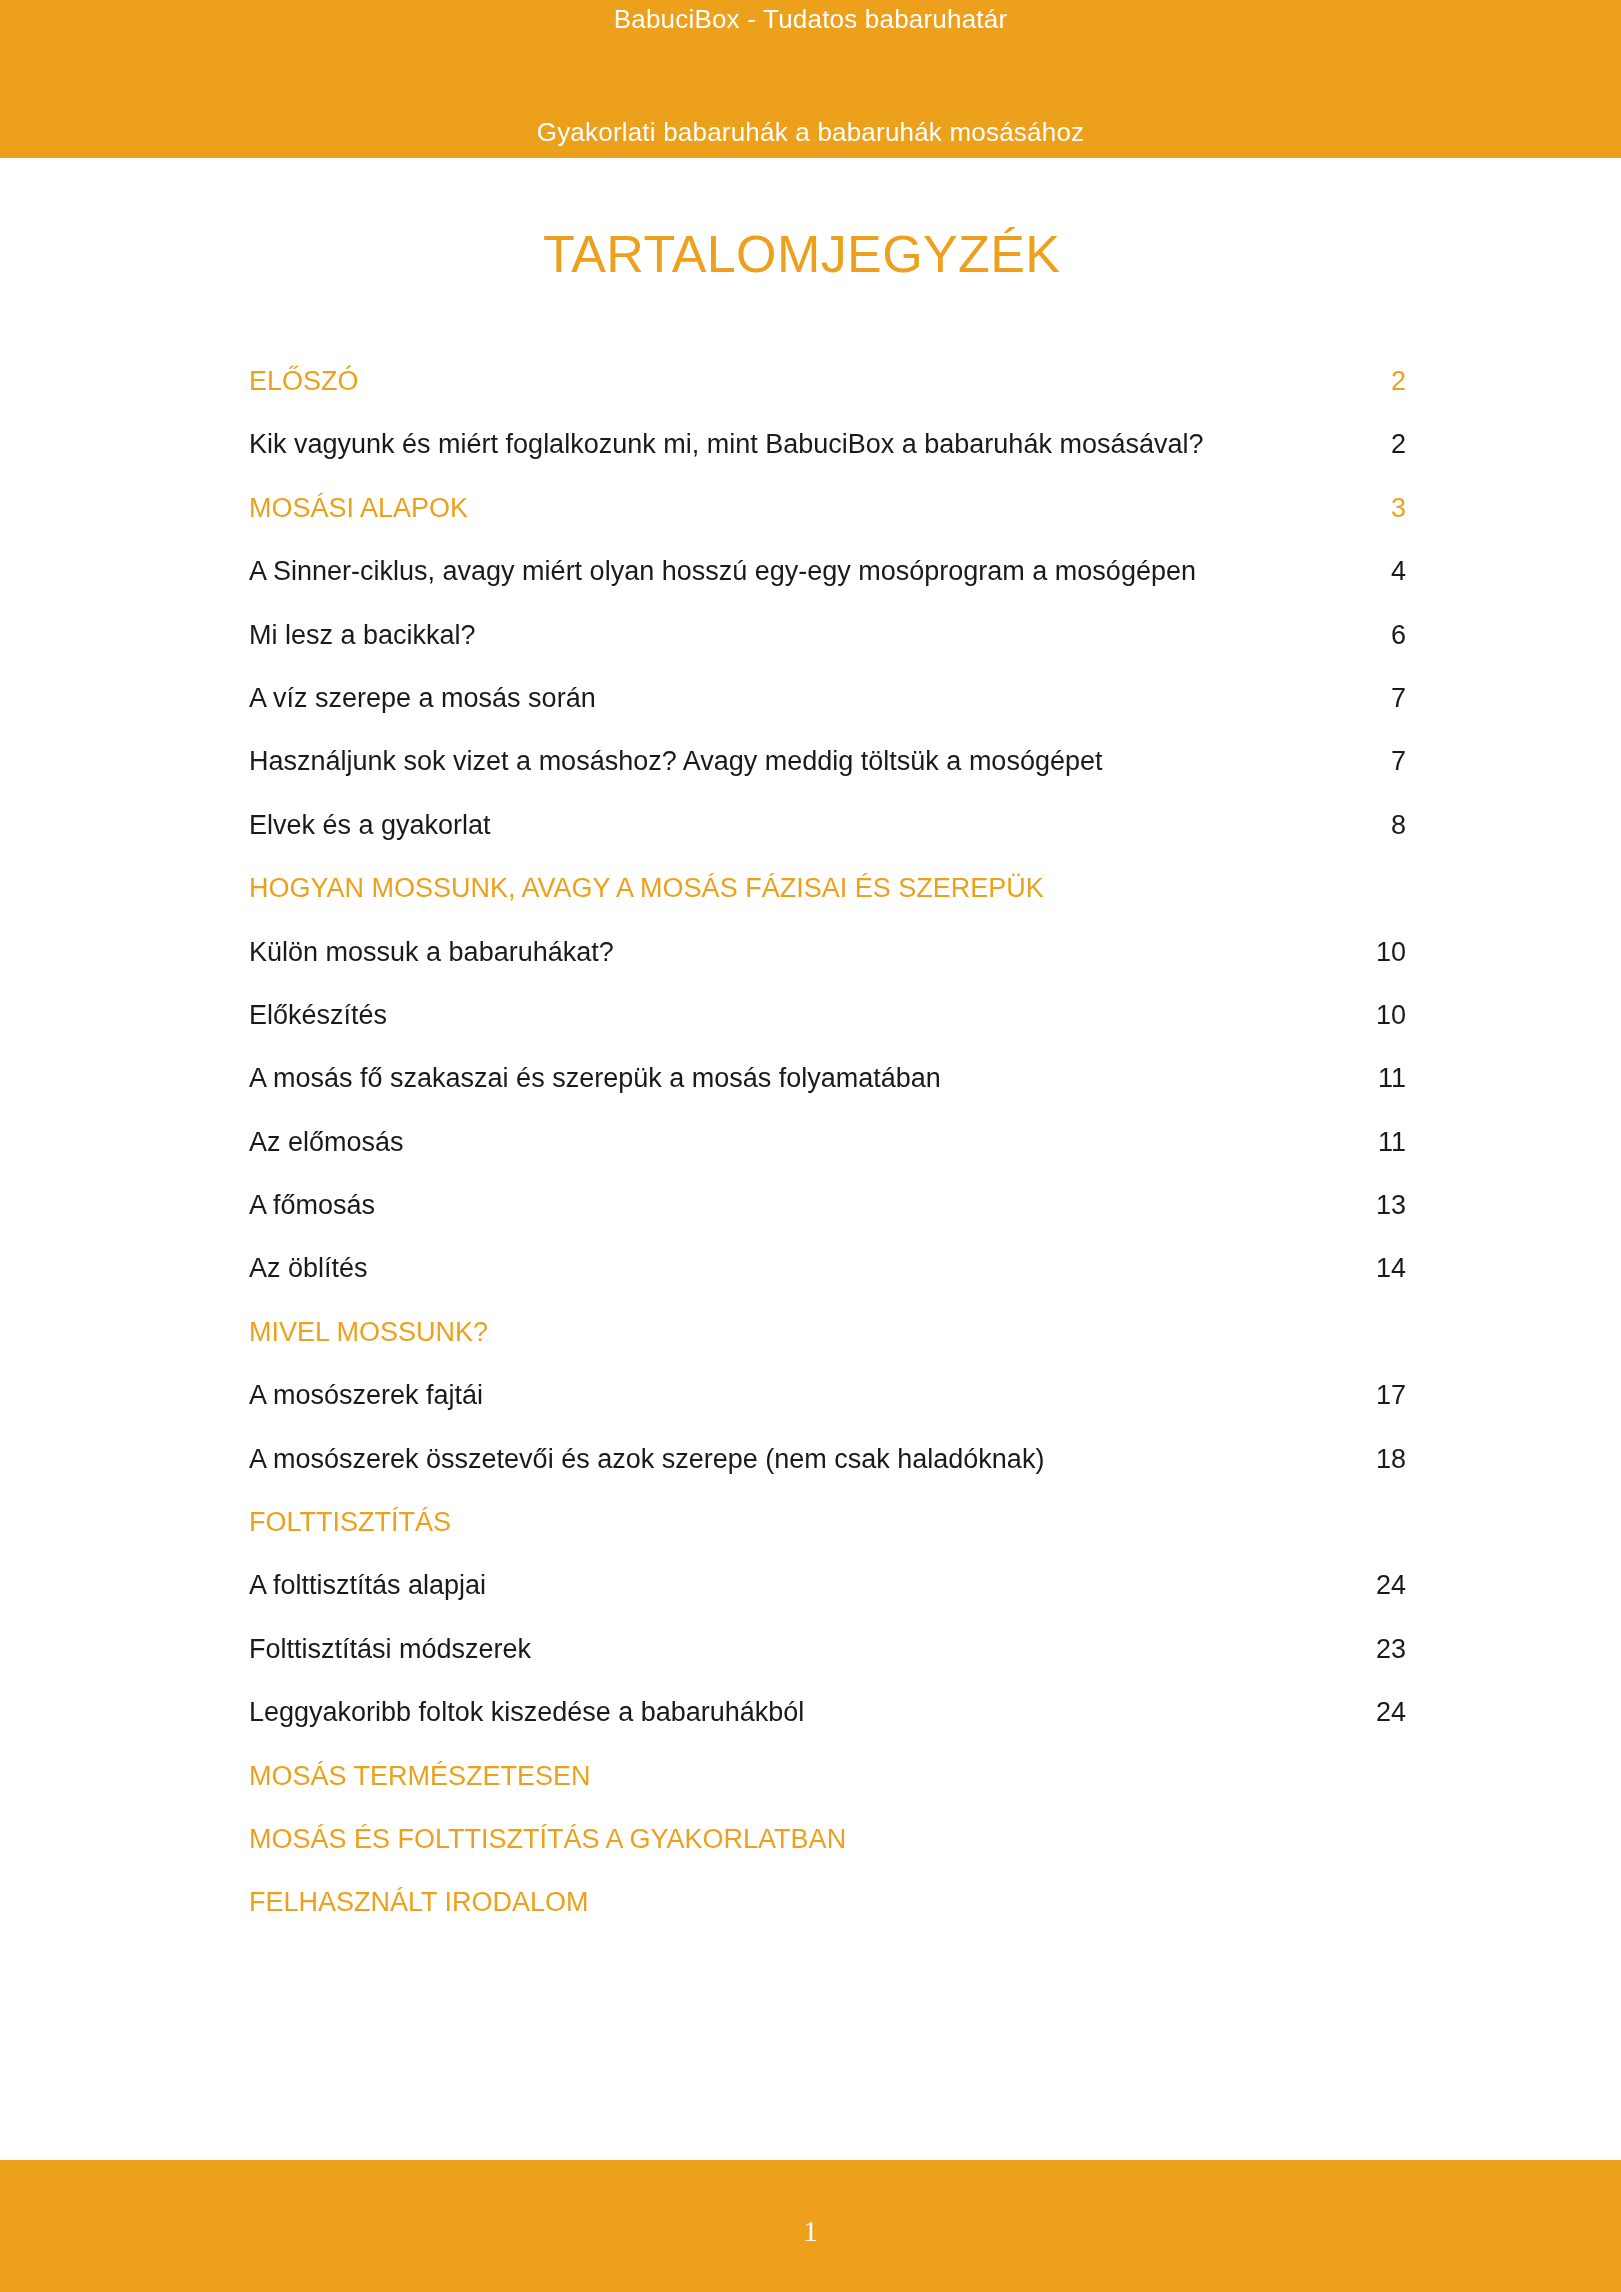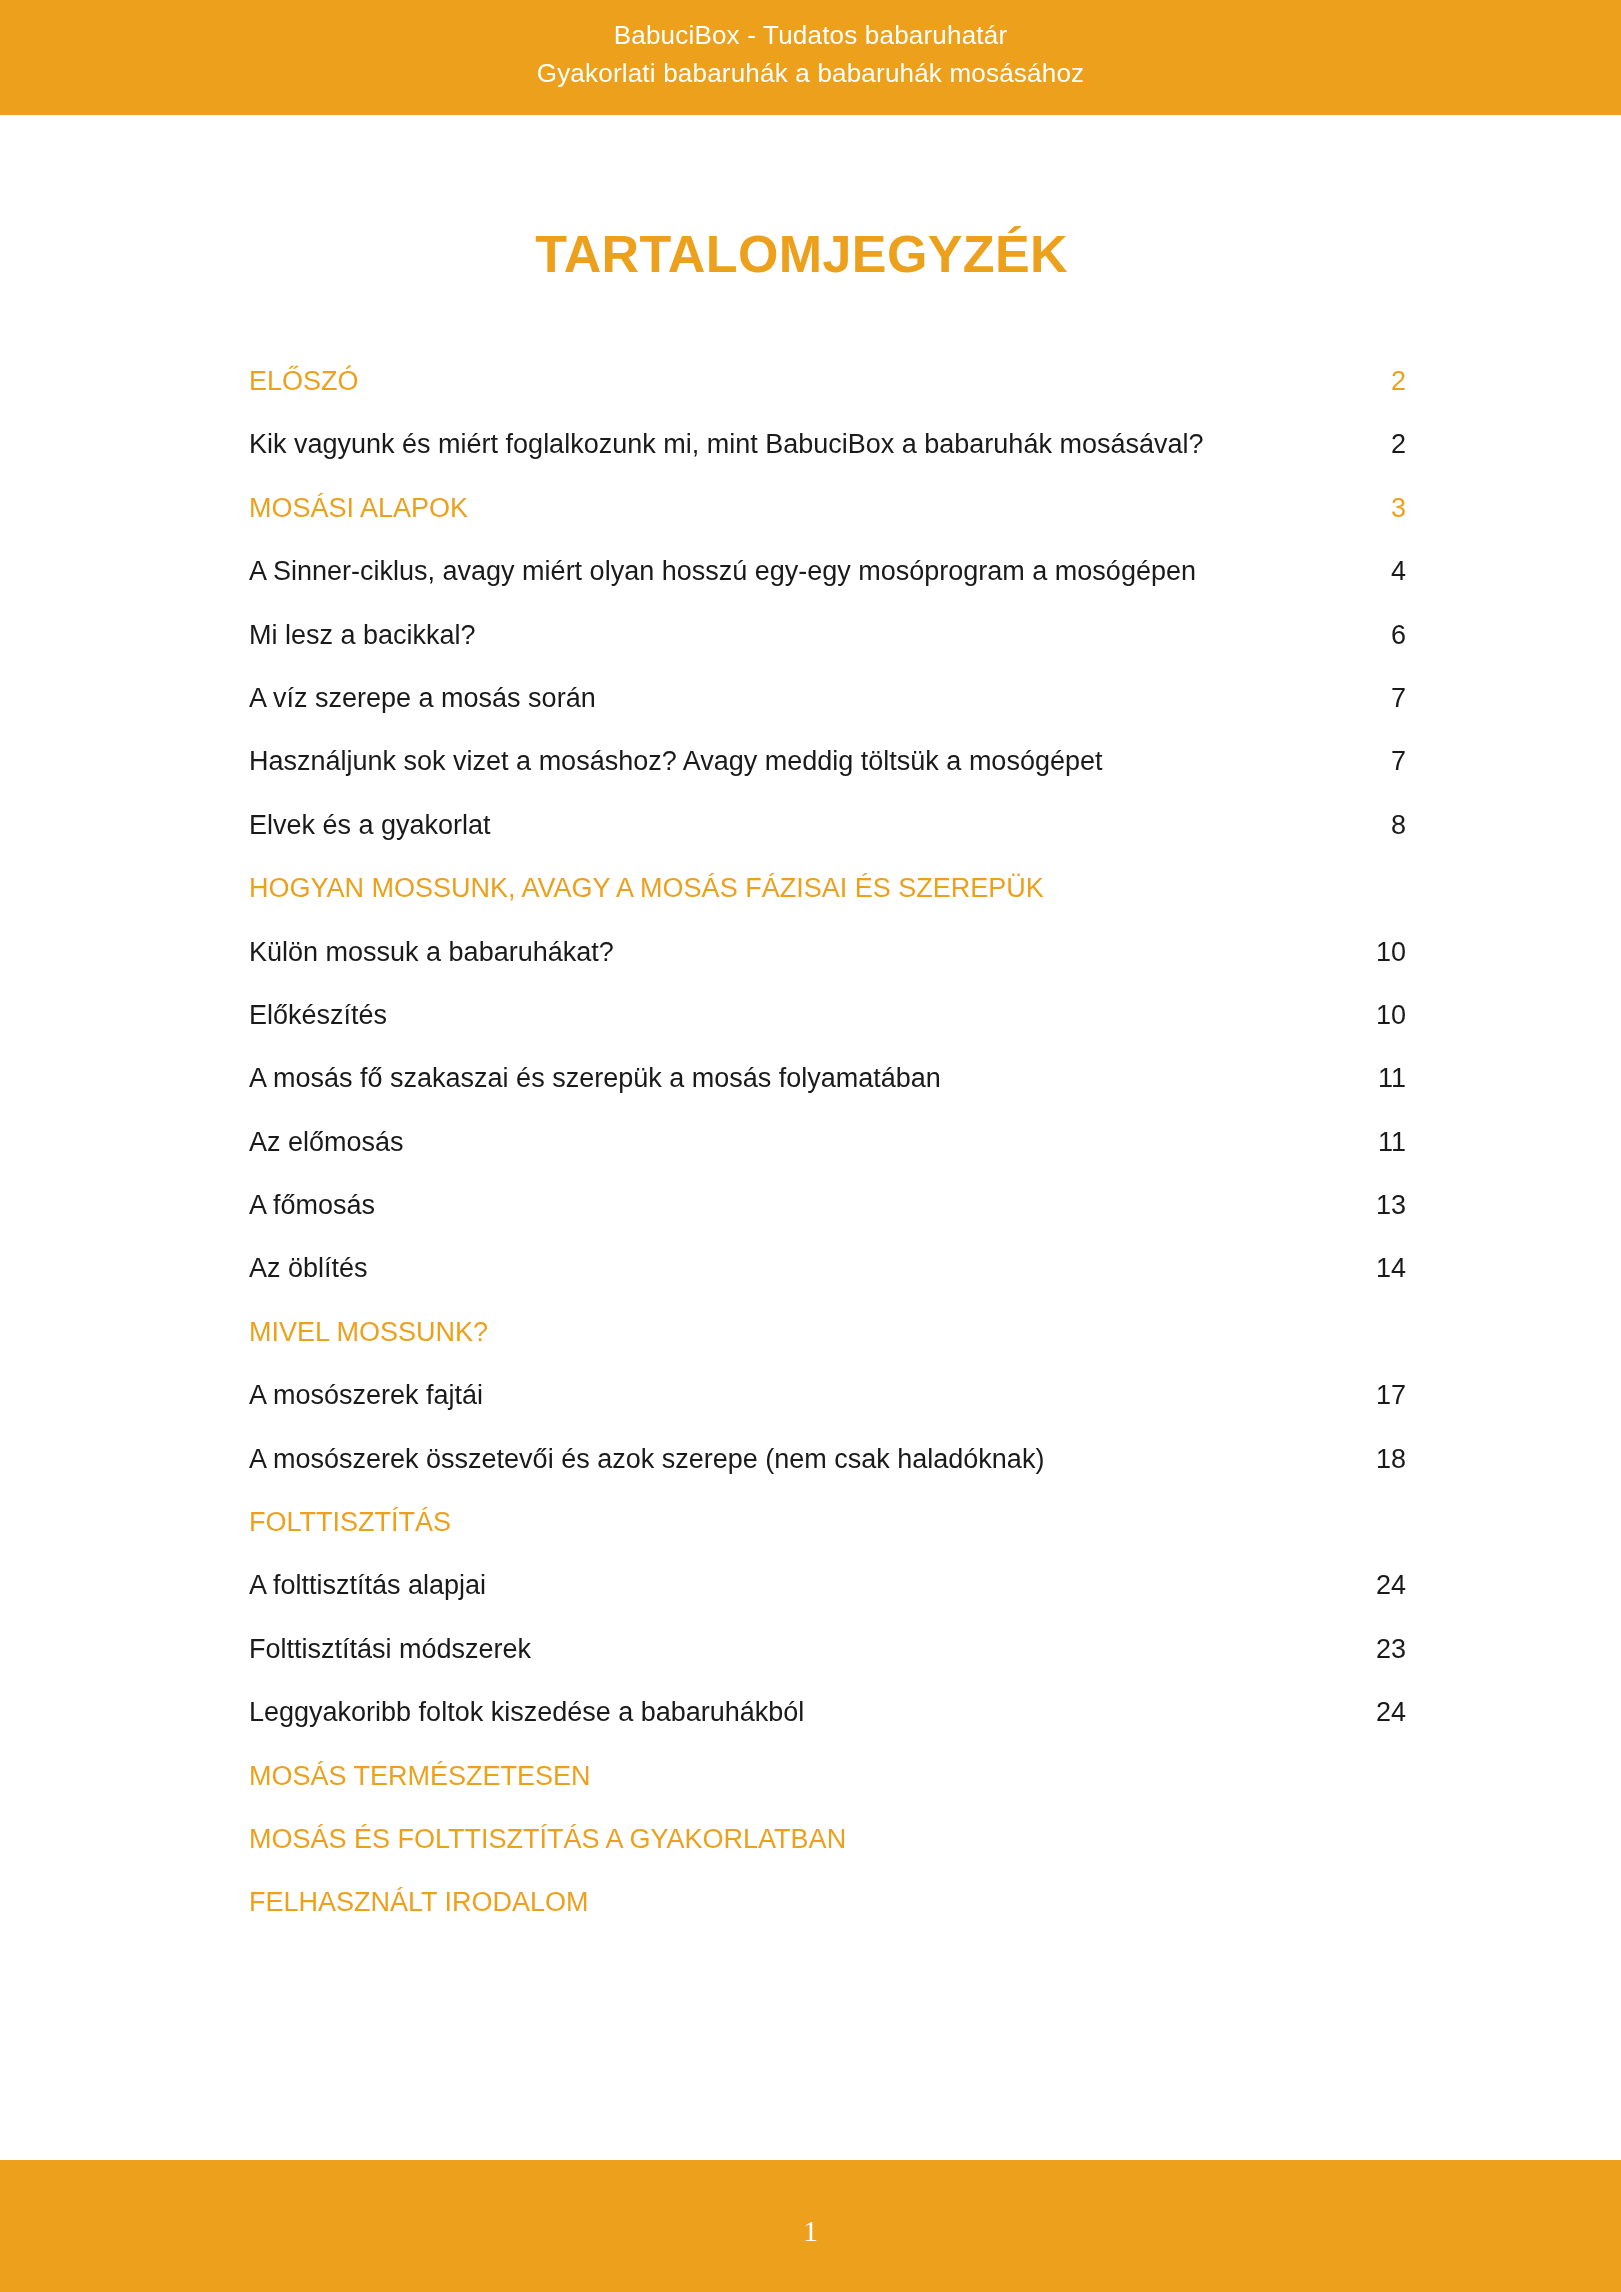--- a/index.html
+++ b/index.html
@@ -14,26 +14,26 @@
     overflow: hidden;
     position: relative;
   }
 
   
   .header-band {
     position: absolute;
     top: 0;
     left: 0;
     width: 1621px;
-    height: 115px;
+    height: 158px;
     background: #eda01b;
     display: flex;
     flex-direction: column;
     align-items: center;
-    justify-content: center;
+    justify-content: space-between;
     box-sizing: border-box;
     padding-bottom: 7.2px;
   }
   .header-line {
     color: #ffffff;
     font-size: 26px;
     line-height: 38px;
     letter-spacing: 0.2px;
     white-space: nowrap;
     font-weight: 400;
@@ -66,21 +66,21 @@
     left: 201px;
     top: 158px;
     width: 1205px;
   }
 
   .doc-title {
     color: #eda01b;
     font-size: 52px;
     line-height: 56px;
     text-align: center;
-    font-weight: 700;
+    font-weight: 400;
     letter-spacing: 0.4px;
     margin-top: 68px;
     margin-bottom: 0;
     padding-right: 3.6px;
   }
 
   .toc-list {
     margin-top: 79px;
   }
 

